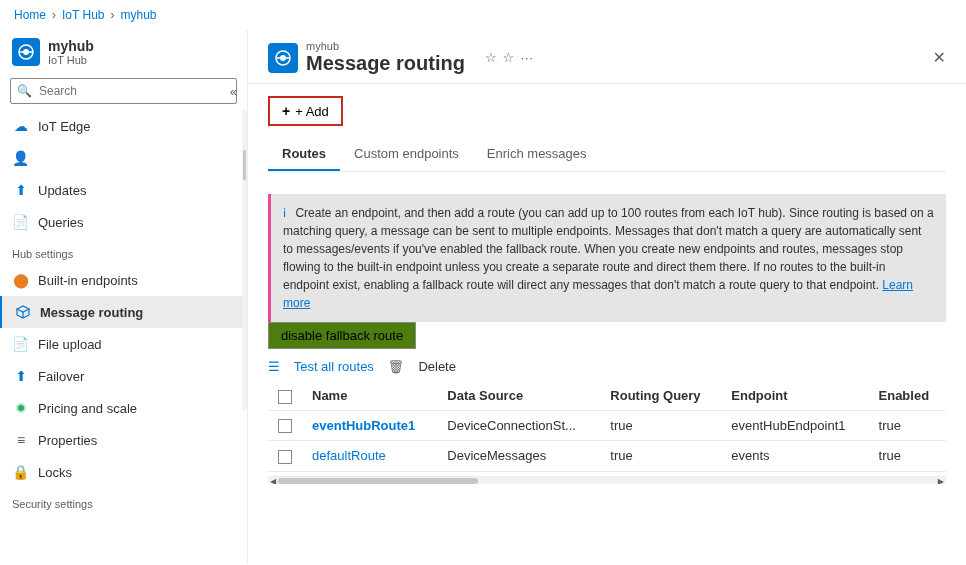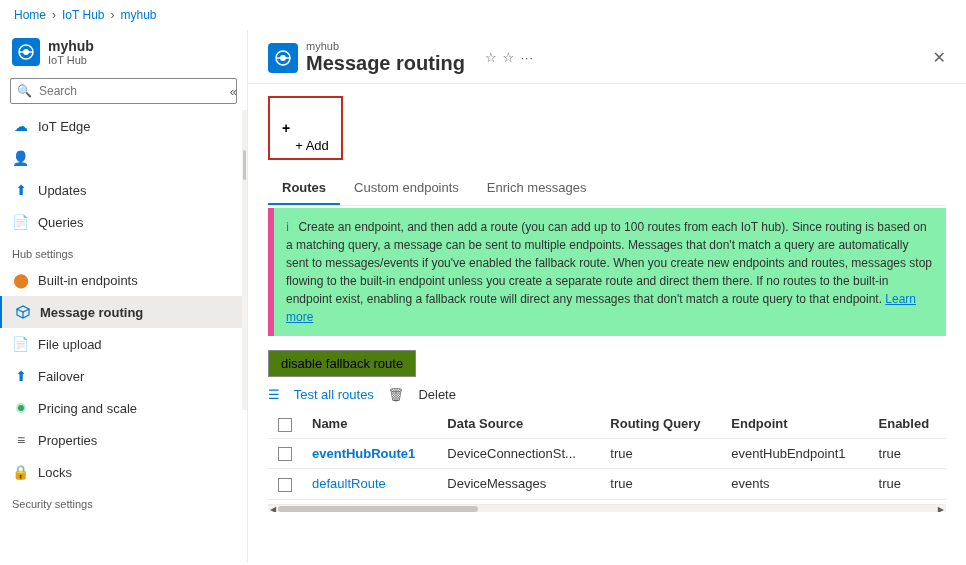--- a/index.html
+++ b/index.html
@@ -36,25 +36,25 @@
 
     .page-header { display: flex; align-items: center; gap: 10px; padding: 10px 20px 8px 20px; border-bottom: 1px solid #edebe9; }
     .page-header h1 { font-size: 20px; font-weight: 600; }
     .page-header .header-icons { display: flex; gap: 6px; color: #605e5c; cursor: pointer; }
     .close-btn { margin-left: auto; background: none; border: none; cursor: pointer; font-size: 16px; color: #605e5c; }
 
     .page-content { padding: 12px 20px; flex: 1; overflow-y: auto; }
 
     .add-btn { display: flex; align-items: center; gap: 5px; padding: 5px 12px; border: 1px solid #8a8886; background: #fff; cursor: pointer; font-size: 13px; margin-bottom: 12px; border: 2px solid #c42b1c; }
 
-    .tabs { display: flex; border-bottom: 1px solid #edebe9; margin-bottom: 2px; }
+    .tabs { display: flex; border-bottom: 1px solid #edebe9; margin-bottom: 22px; }
     .tab { padding: 8px 14px; cursor: pointer; font-size: 13px; color: #605e5c; border-bottom: 2px solid transparent; }
     .tab.active { color: #323130; font-weight: 600; border-bottom: 2px solid #0078d4; }
 
-    .info-box { background: #86efac; border-left: 6px solid #ec4899; padding: 10px 12px; font-size: 12px; color: #323130; margin-bottom: 14px; line-height: 1.5; }
+    .info-box { background: #e5e5e5; border-left: 3px solid #ec4899; padding: 10px 12px; font-size: 12px; color: #323130; line-height: 1.5; }
     .info-box .info-link { color: #0078d4; cursor: pointer; text-decoration: underline; }
 
     .fallback-btn { padding: 5px 12px; border: 1px solid #8a8886; background: #4d7c0f; cursor: pointer; font-size: 13px; margin-bottom: 10px; }
 
     .table-actions { display: flex; align-items: center; gap: 14px; margin-bottom: 8px; font-size: 13px; color: #0078d4; cursor: pointer; }
 
     .routes-table { width: 100%; border-collapse: collapse; font-size: 13px; }
     .routes-table th { text-align: left; padding: 6px 10px; font-weight: 600; border-bottom: 1px solid #edebe9; color: #323130; }
     .routes-table td { padding: 7px 10px; border-bottom: 1px solid #edebe9; }
 
@@ -189,21 +189,21 @@
         <span style="cursor:pointer;color:#605e5c;">···</span>
       </div>
       <button class="close-btn">✕</button>
     </div>
 
     <div class="page-content">
       
       <div style="margin-bottom:12px;">
         <button class="add-btn">
           <span style="font-size:14px;font-weight:600;">+</span>
-          <span style="font-size:13px;margin-top:35px;">+ Add</span>
+          <span style="font-size:13px;">+ Add</span>
         </button>
       </div>
 
       
       <div class="tabs">
         <div class="tab active">Routes</div>
         <div class="tab">Custom endpoints</div>
         <div class="tab">Enrich messages</div>
       </div>
 

